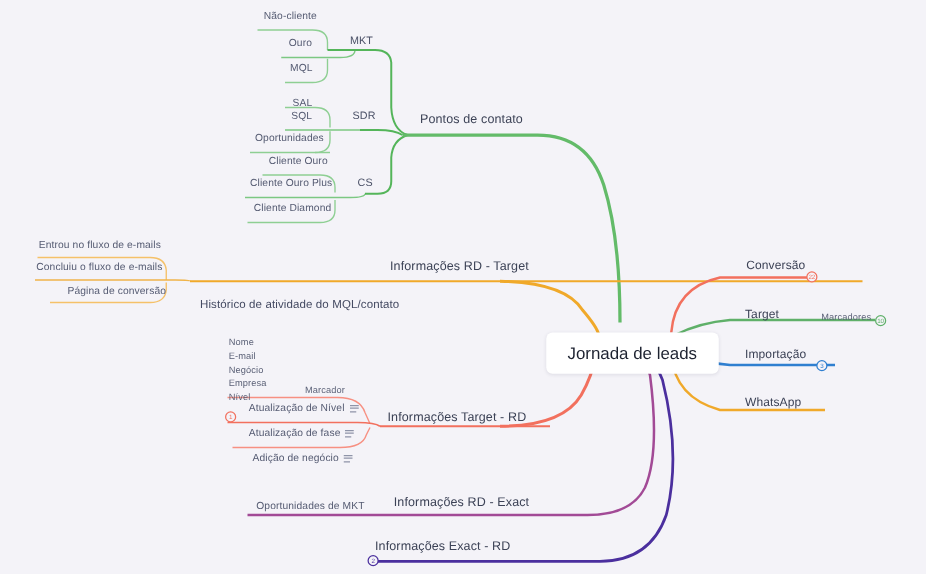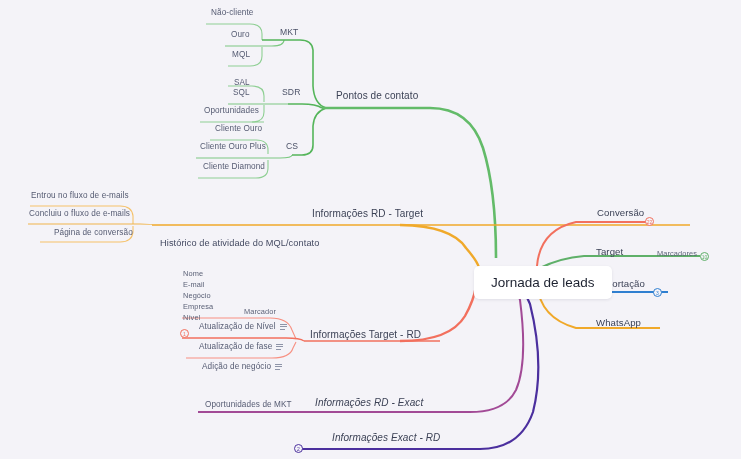--- a/index.html
+++ b/index.html
@@ -156,26 +156,26 @@
   </div>
   <div class="node leaf" style="left:202px;top:362px;">
     <span>Adição de negócio</span><span class="noteicon"><i></i><i></i><i></i></span>
   </div>
 
   <div class="badge" style="left:180px;top:329px;color:#f2705e;">1</div>
 
   <div class="node topic" style="left:310px;top:329px;">Informações Target - RD</div>
 
   <div class="node leaf" style="left:205px;top:400px;">Oportunidades de MKT</div>
-  <div class="node topic" style="left:315px;top:397px;font-style:italic;">Informações RD - Exact</div>
+  <div class="node topic" style="left:315px;top:397px;">Informações RD - Exact</div>
 
-  <div class="node topic" style="left:332px;top:432px;font-style:italic;">Informações Exact - RD</div>
+  <div class="node topic" style="left:300px;top:432px;">Informações Exact - RD</div>
   <div class="badge" style="left:294px;top:444px;color:#4b2f9e;">2</div>
 
-  <div class="center-node" style="left:437px;top:266px;margin-left:37px;">Jornada de leads</div>
+  <div class="center-node" style="left:437px;top:266px;">Jornada de leads</div>
 
   <div class="node rtopic" style="left:597px;top:207px;">Conversão</div>
   <div class="badge" style="left:645px;top:217px;color:#f2705e;">22</div>
 
   <div class="node rtopic" style="left:596px;top:246px;">Target</div>
   <div class="node tiny" style="left:657px;top:250px;">Marcadores</div>
   <div class="badge" style="left:700px;top:252px;color:#5fb069;">10</div>
 
   <div class="node rtopic" style="left:596px;top:278px;">Importação</div>
   <div class="badge" style="left:653px;top:288px;color:#2f7fd0;">3</div>

